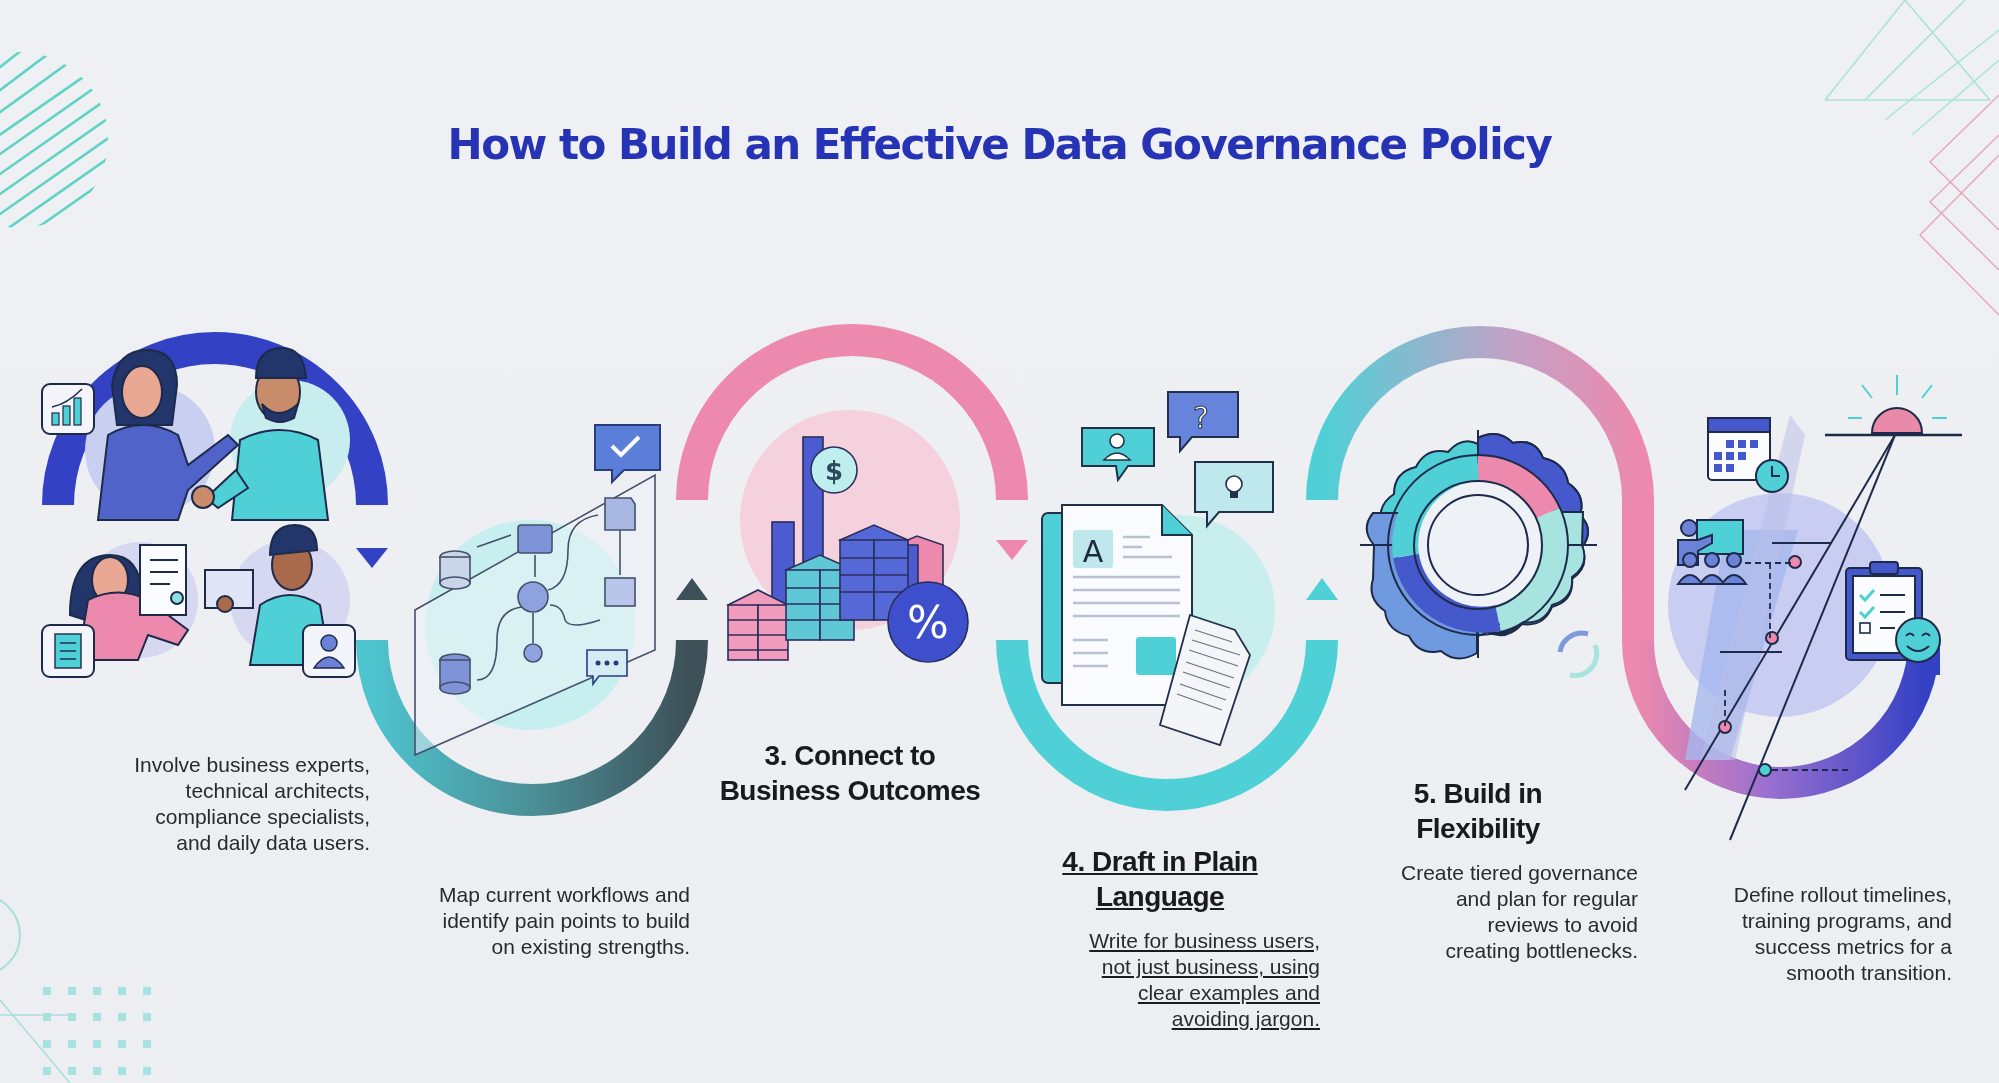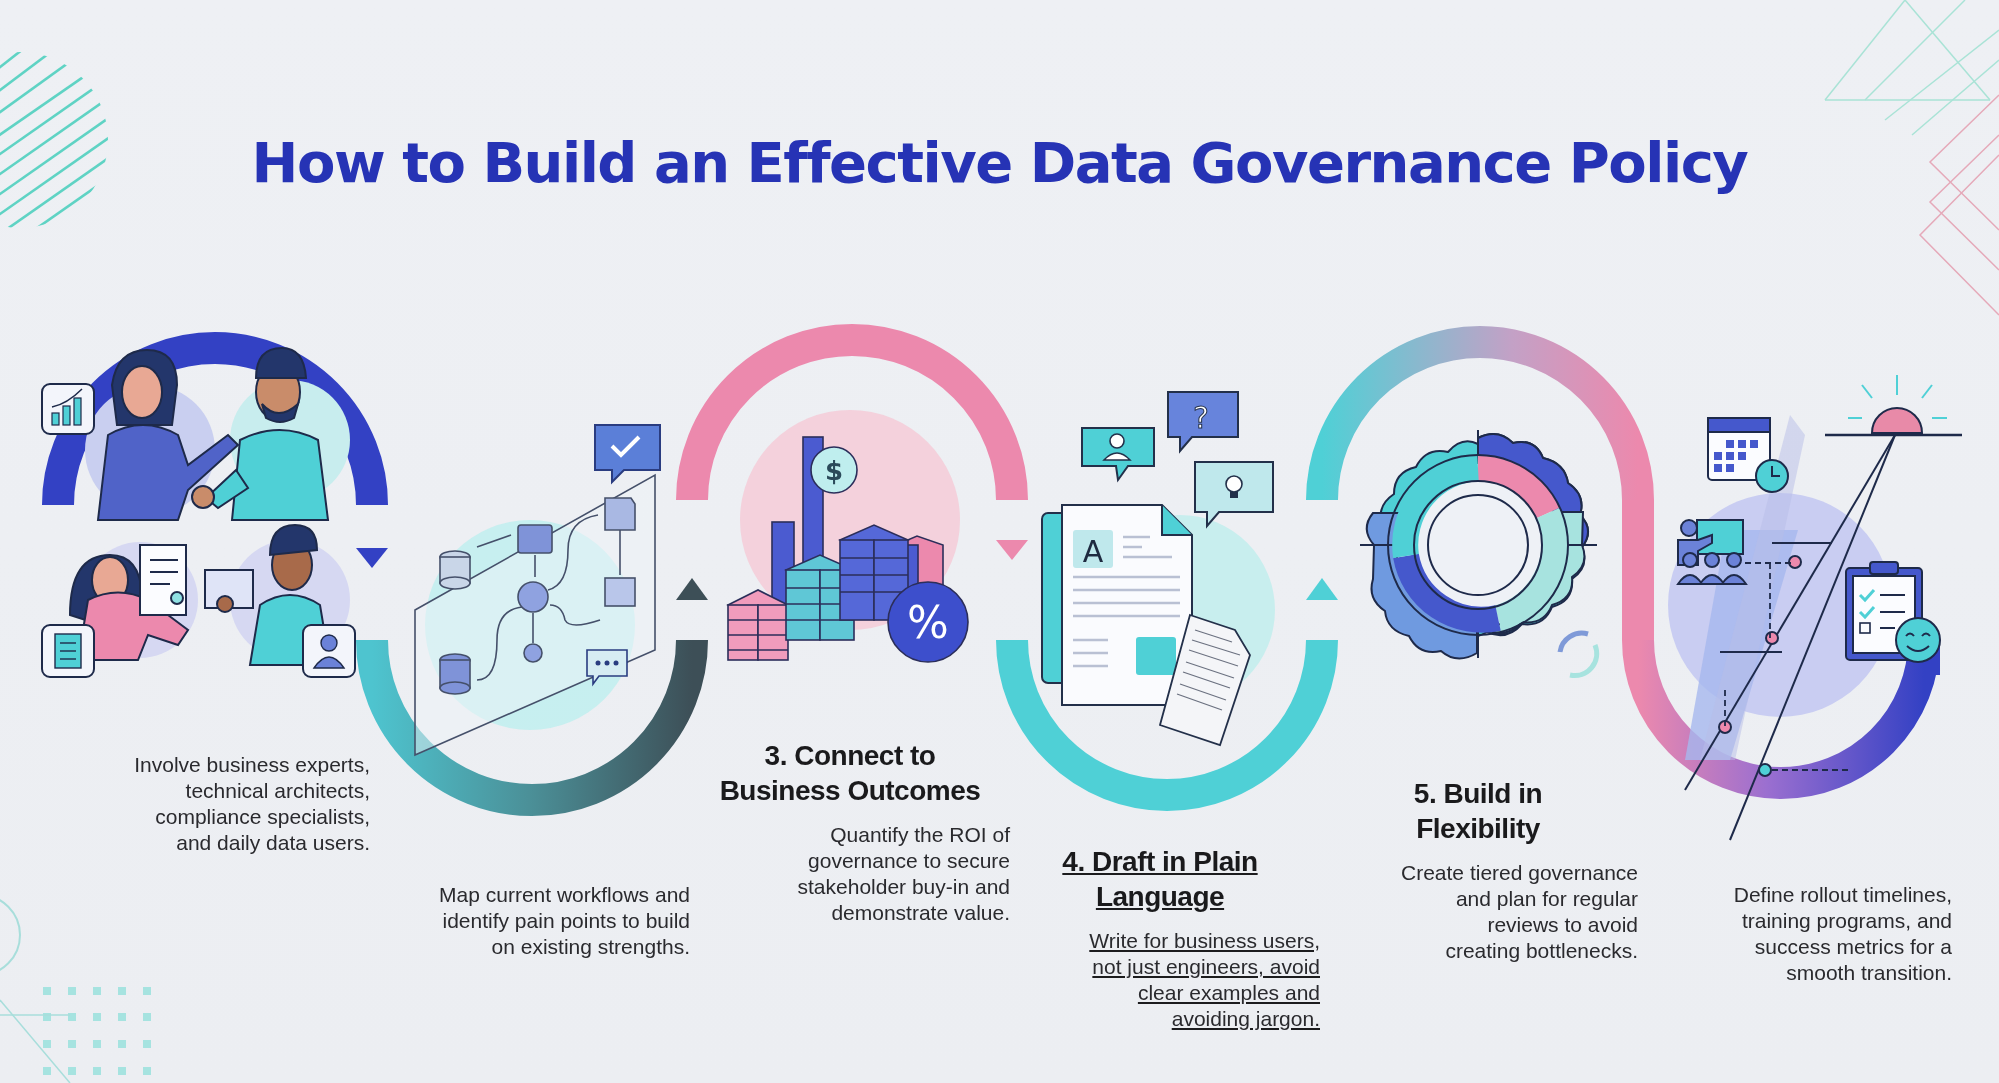--- a/index.html
+++ b/index.html
@@ -4,21 +4,21 @@
 <style>
   html, body { margin:0; padding:0; }
   body {
     width:1999px; height:1083px; overflow:hidden; position:relative;
     background: linear-gradient(180deg,#eef0f4 0%,#eceef2 100%);
     font-family:"Liberation Sans", sans-serif;
   }
   .title {
     position:absolute; left:0; top:92px; width:1999px; text-align:center;
     font-family:"DejaVu Sans", sans-serif; font-weight:bold;
-    font-size:56px; letter-spacing:-1.5px; color:#2633b5;
+    font-size:42px; letter-spacing:-1.5px; color:#2633b5;
   }
   svg.layer { position:absolute; left:0; top:0; }
   .step { position:absolute; text-align:center; color:#1c1c1e; }
   .step h2 {
     margin:0; font-family:"Liberation Sans", sans-serif; font-weight:bold;
     font-size:28px; line-height:35px; letter-spacing:-0.5px; color:#1a1a1c;
   }
   .step p {
     margin:14px 0 0 0; font-family:"Liberation Sans", sans-serif;
     font-size:21px; line-height:26px; color:#2a2a2e;text-align:right;
@@ -419,26 +419,25 @@
 <div class="step" style="left:50px; top:738px; width:320px;">
   <p><span>Involve business experts,</span><br><span>technical architects,</span><br><span>compliance specialists,</span><br><span>and daily data users.</span></p>
 </div>
 
 <div class="step" style="left:370px; top:868px; width:320px;">
   <p><span>Map current workflows and</span><br><span>identify pain points to build</span><br><span>on existing strengths.</span></p>
 </div>
 
 <div class="step" style="left:690px; top:738px; width:320px;">
   <h2><span>3. Connect to</span><br><span>Business Outcomes</span></h2>
-  <p><span>Quantify the ROI of</span><br><span>governance to secure</span><br><span>stakeholder buy-in and</span><br><span>demonstrate value.</span></p>
 </div>
 
 <div class="step" style="left:1000px; top:844px; width:320px;text-decoration:underline;">
   <h2><span>4. Draft in Plain</span><br><span>Language</span></h2>
-  <p><span>Write for business users,</span><br><span>not just engineers, avoid</span><br><span>clear examples and</span><br><span>avoiding jargon.</span></p>
+  <p><span>Write for business users,</span><br><span>not just business, using</span><br><span>clear examples and</span><br><span>avoiding jargon.</span></p>
 </div>
 
 <div class="step" style="left:1318px; top:776px; width:320px;">
   <h2><span>5. Build in</span><br><span>Flexibility</span></h2>
   <p><span>Create tiered governance</span><br><span>and plan for regular</span><br><span>reviews to avoid</span><br><span>creating bottlenecks.</span></p>
 </div>
 
 <div class="step" style="left:1632px; top:868px; width:320px;">
   <p><span>Define rollout timelines,</span><br><span>training programs, and</span><br><span>success metrics for a</span><br><span>smooth transition.</span></p>
 </div>

